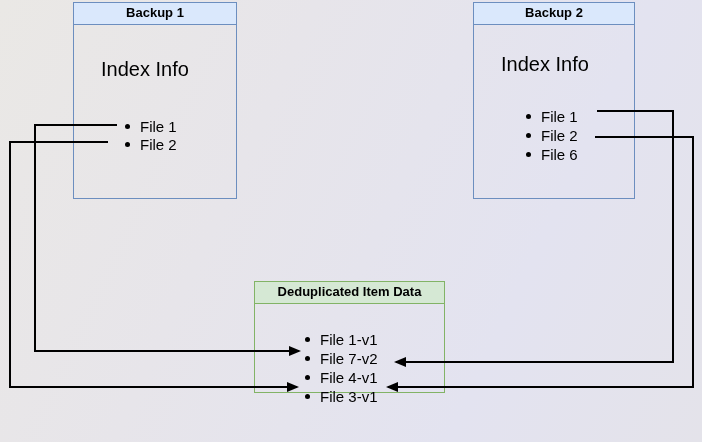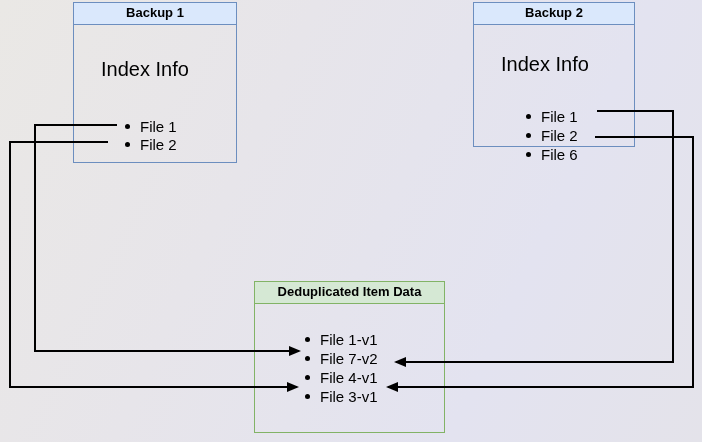--- a/index.html
+++ b/index.html
@@ -70,55 +70,55 @@
     background: #000;
     margin-right: 10px;
     flex: 0 0 auto;
   }
 </style>
 </head>
 <body>
 
 <div class="stage">
 
-  <div class="node blue" style="left:73px; top:2px; width:164px; height:161px;">
+  <div class="node blue" style="left:73px; top:2px; width:164px; height:197px;">
     <div class="node-header">Backup 1</div>
     <div class="node-label" style="left:27px; top:57px;">Index Info</div>
     <div class="bullet-list" style="left:51px; top:114px;">
       <div class="bullet-row h18">
         <span class="bullet-dot"></span>
         <span>File 1</span>
       </div>
       <div class="bullet-row h18">
         <span class="bullet-dot"></span>
         <span>File 2</span>
       </div>
     </div>
   </div>
 
-  <div class="node blue" style="left:473px; top:2px; width:162px; height:145px;">
+  <div class="node blue" style="left:473px; top:2px; width:162px; height:197px;">
     <div class="node-header">Backup 2</div>
     <div class="node-label" style="left:27px; top:52px;">Index Info</div>
     <div class="bullet-list" style="left:52px; top:104px;">
       <div class="bullet-row">
         <span class="bullet-dot"></span>
         <span>File 1</span>
       </div>
       <div class="bullet-row">
         <span class="bullet-dot"></span>
         <span>File 2</span>
       </div>
       <div class="bullet-row">
         <span class="bullet-dot"></span>
         <span>File 6</span>
       </div>
     </div>
   </div>
 
-  <div class="node green" style="left:254px; top:281px; width:191px; height:152px;">
+  <div class="node green" style="left:254px; top:281px; width:191px; height:112px;">
     <div class="node-header">Deduplicated Item Data</div>
     <div class="bullet-list" style="left:50px; top:48px;">
       <div class="bullet-row">
         <span class="bullet-dot"></span>
         <span>File 1-v1</span>
       </div>
       <div class="bullet-row">
         <span class="bullet-dot"></span>
         <span>File 7-v2</span>
       </div>

